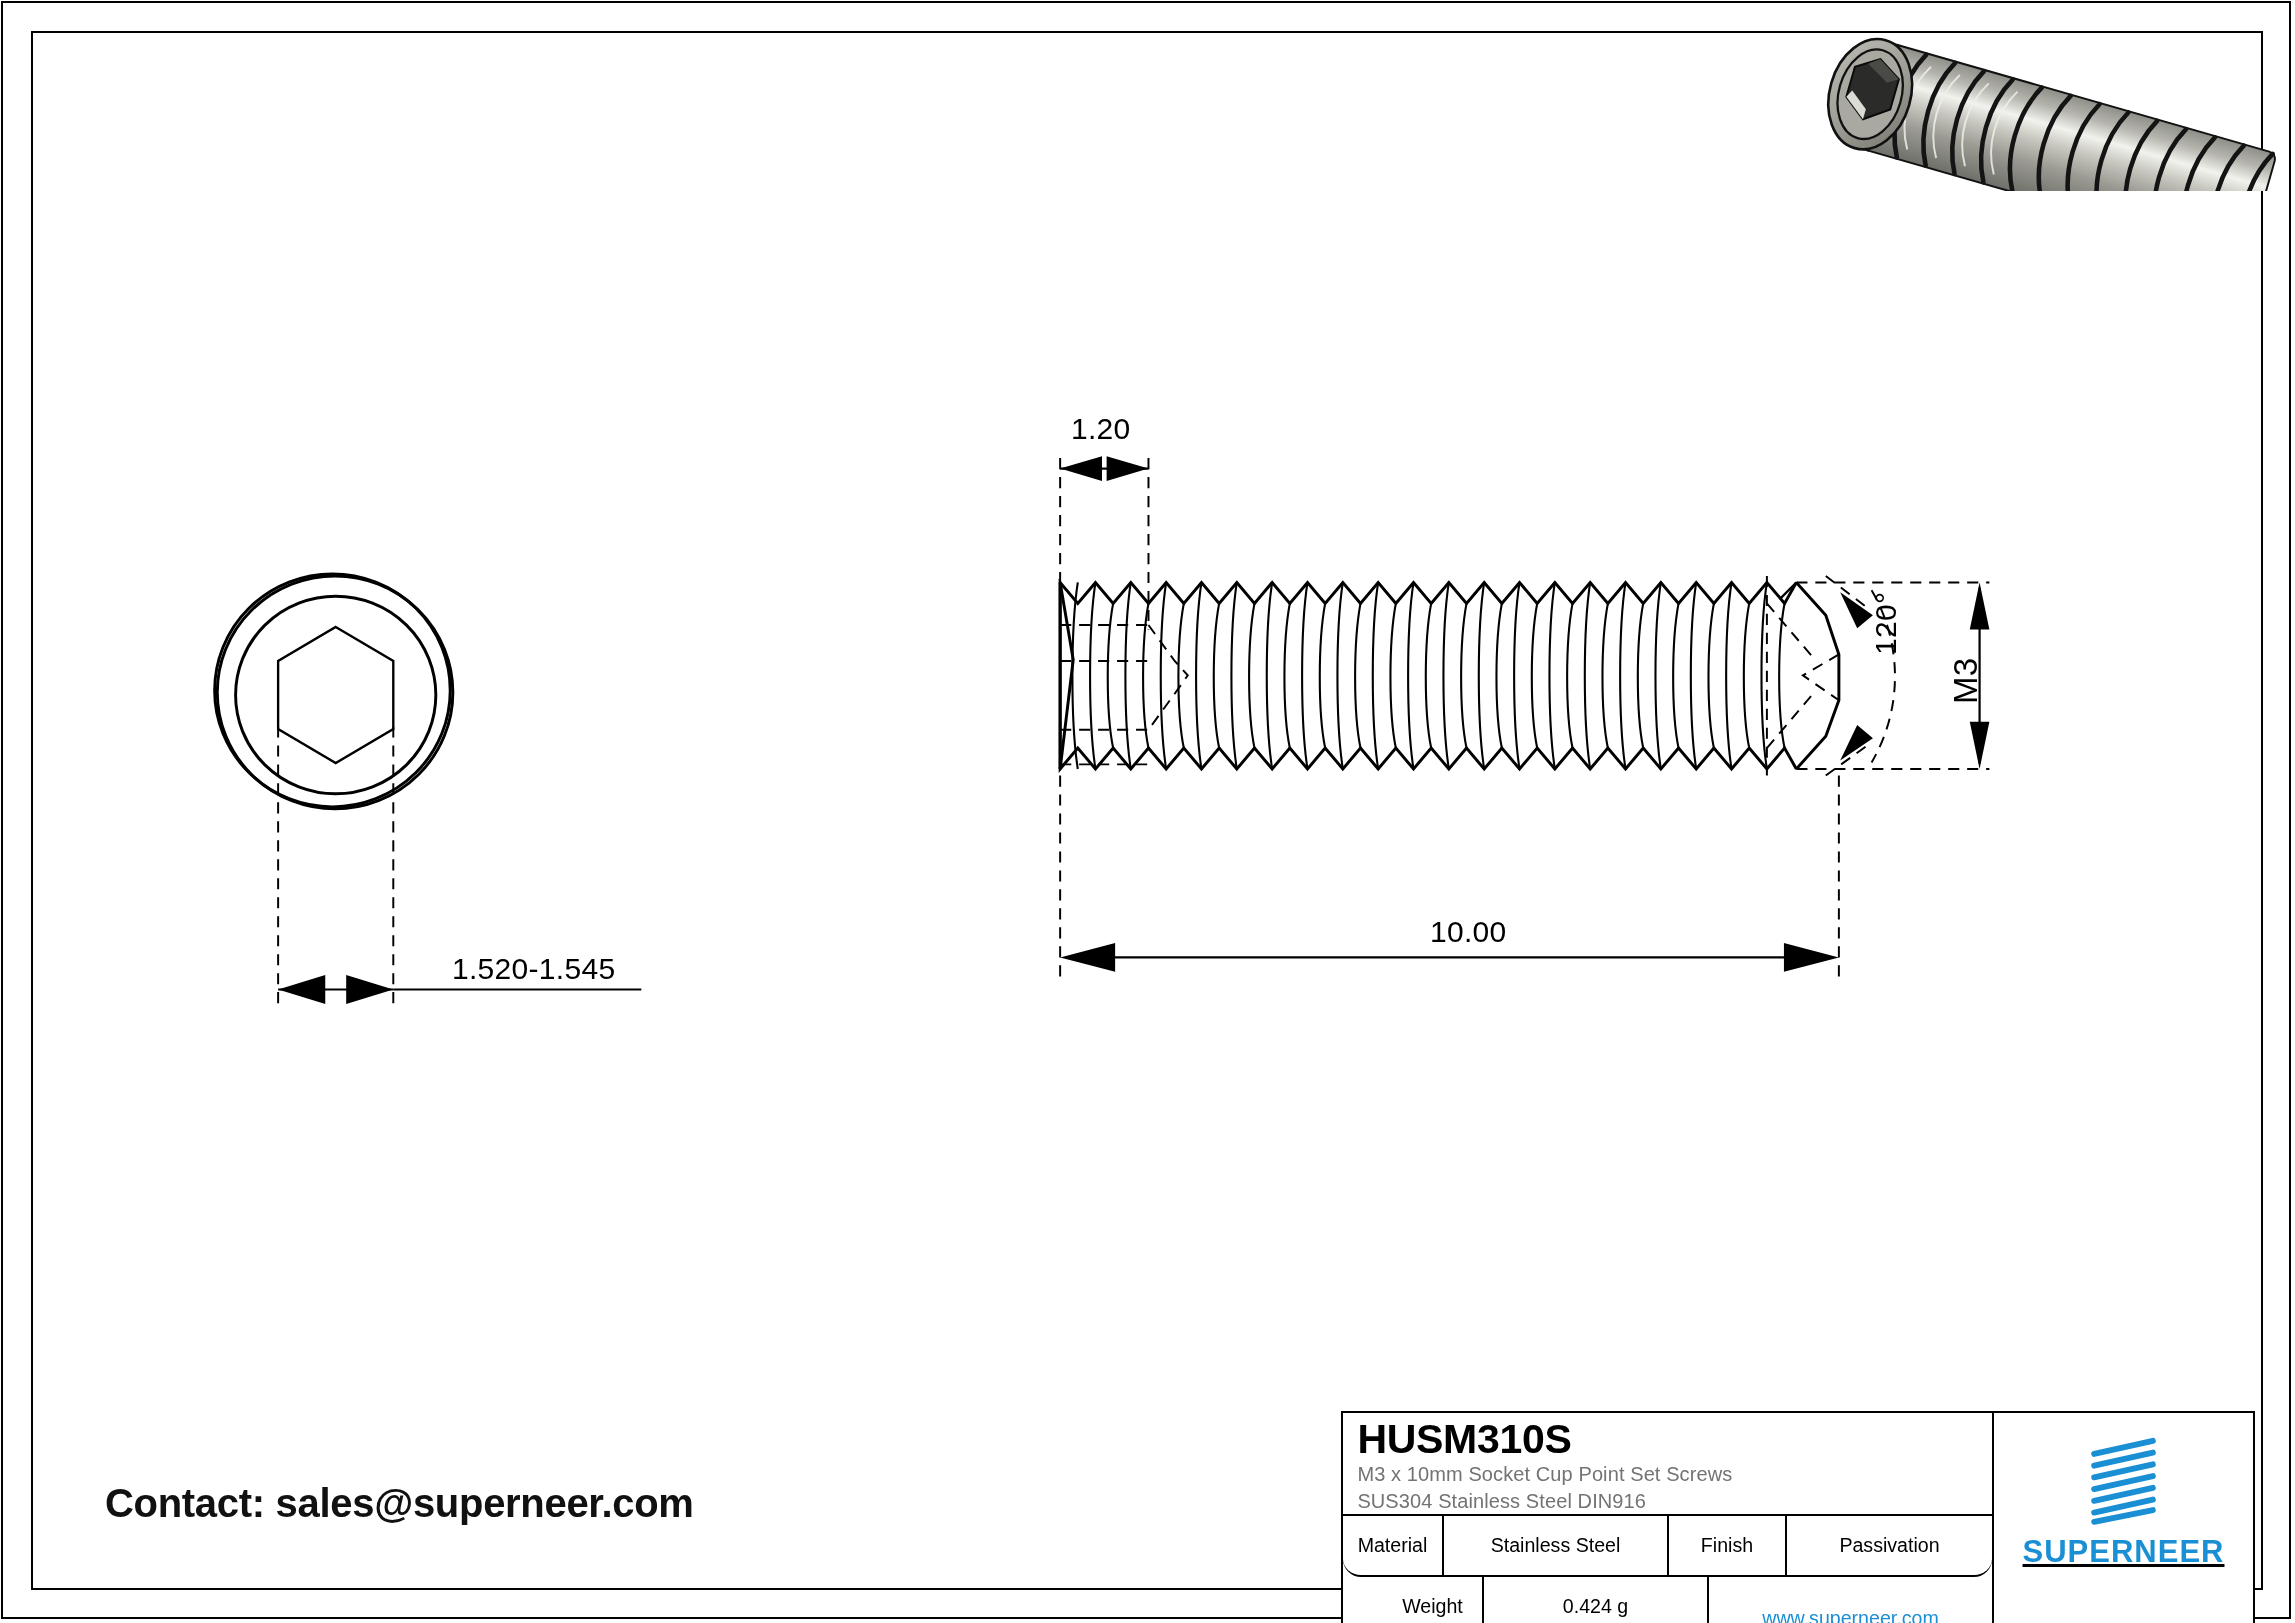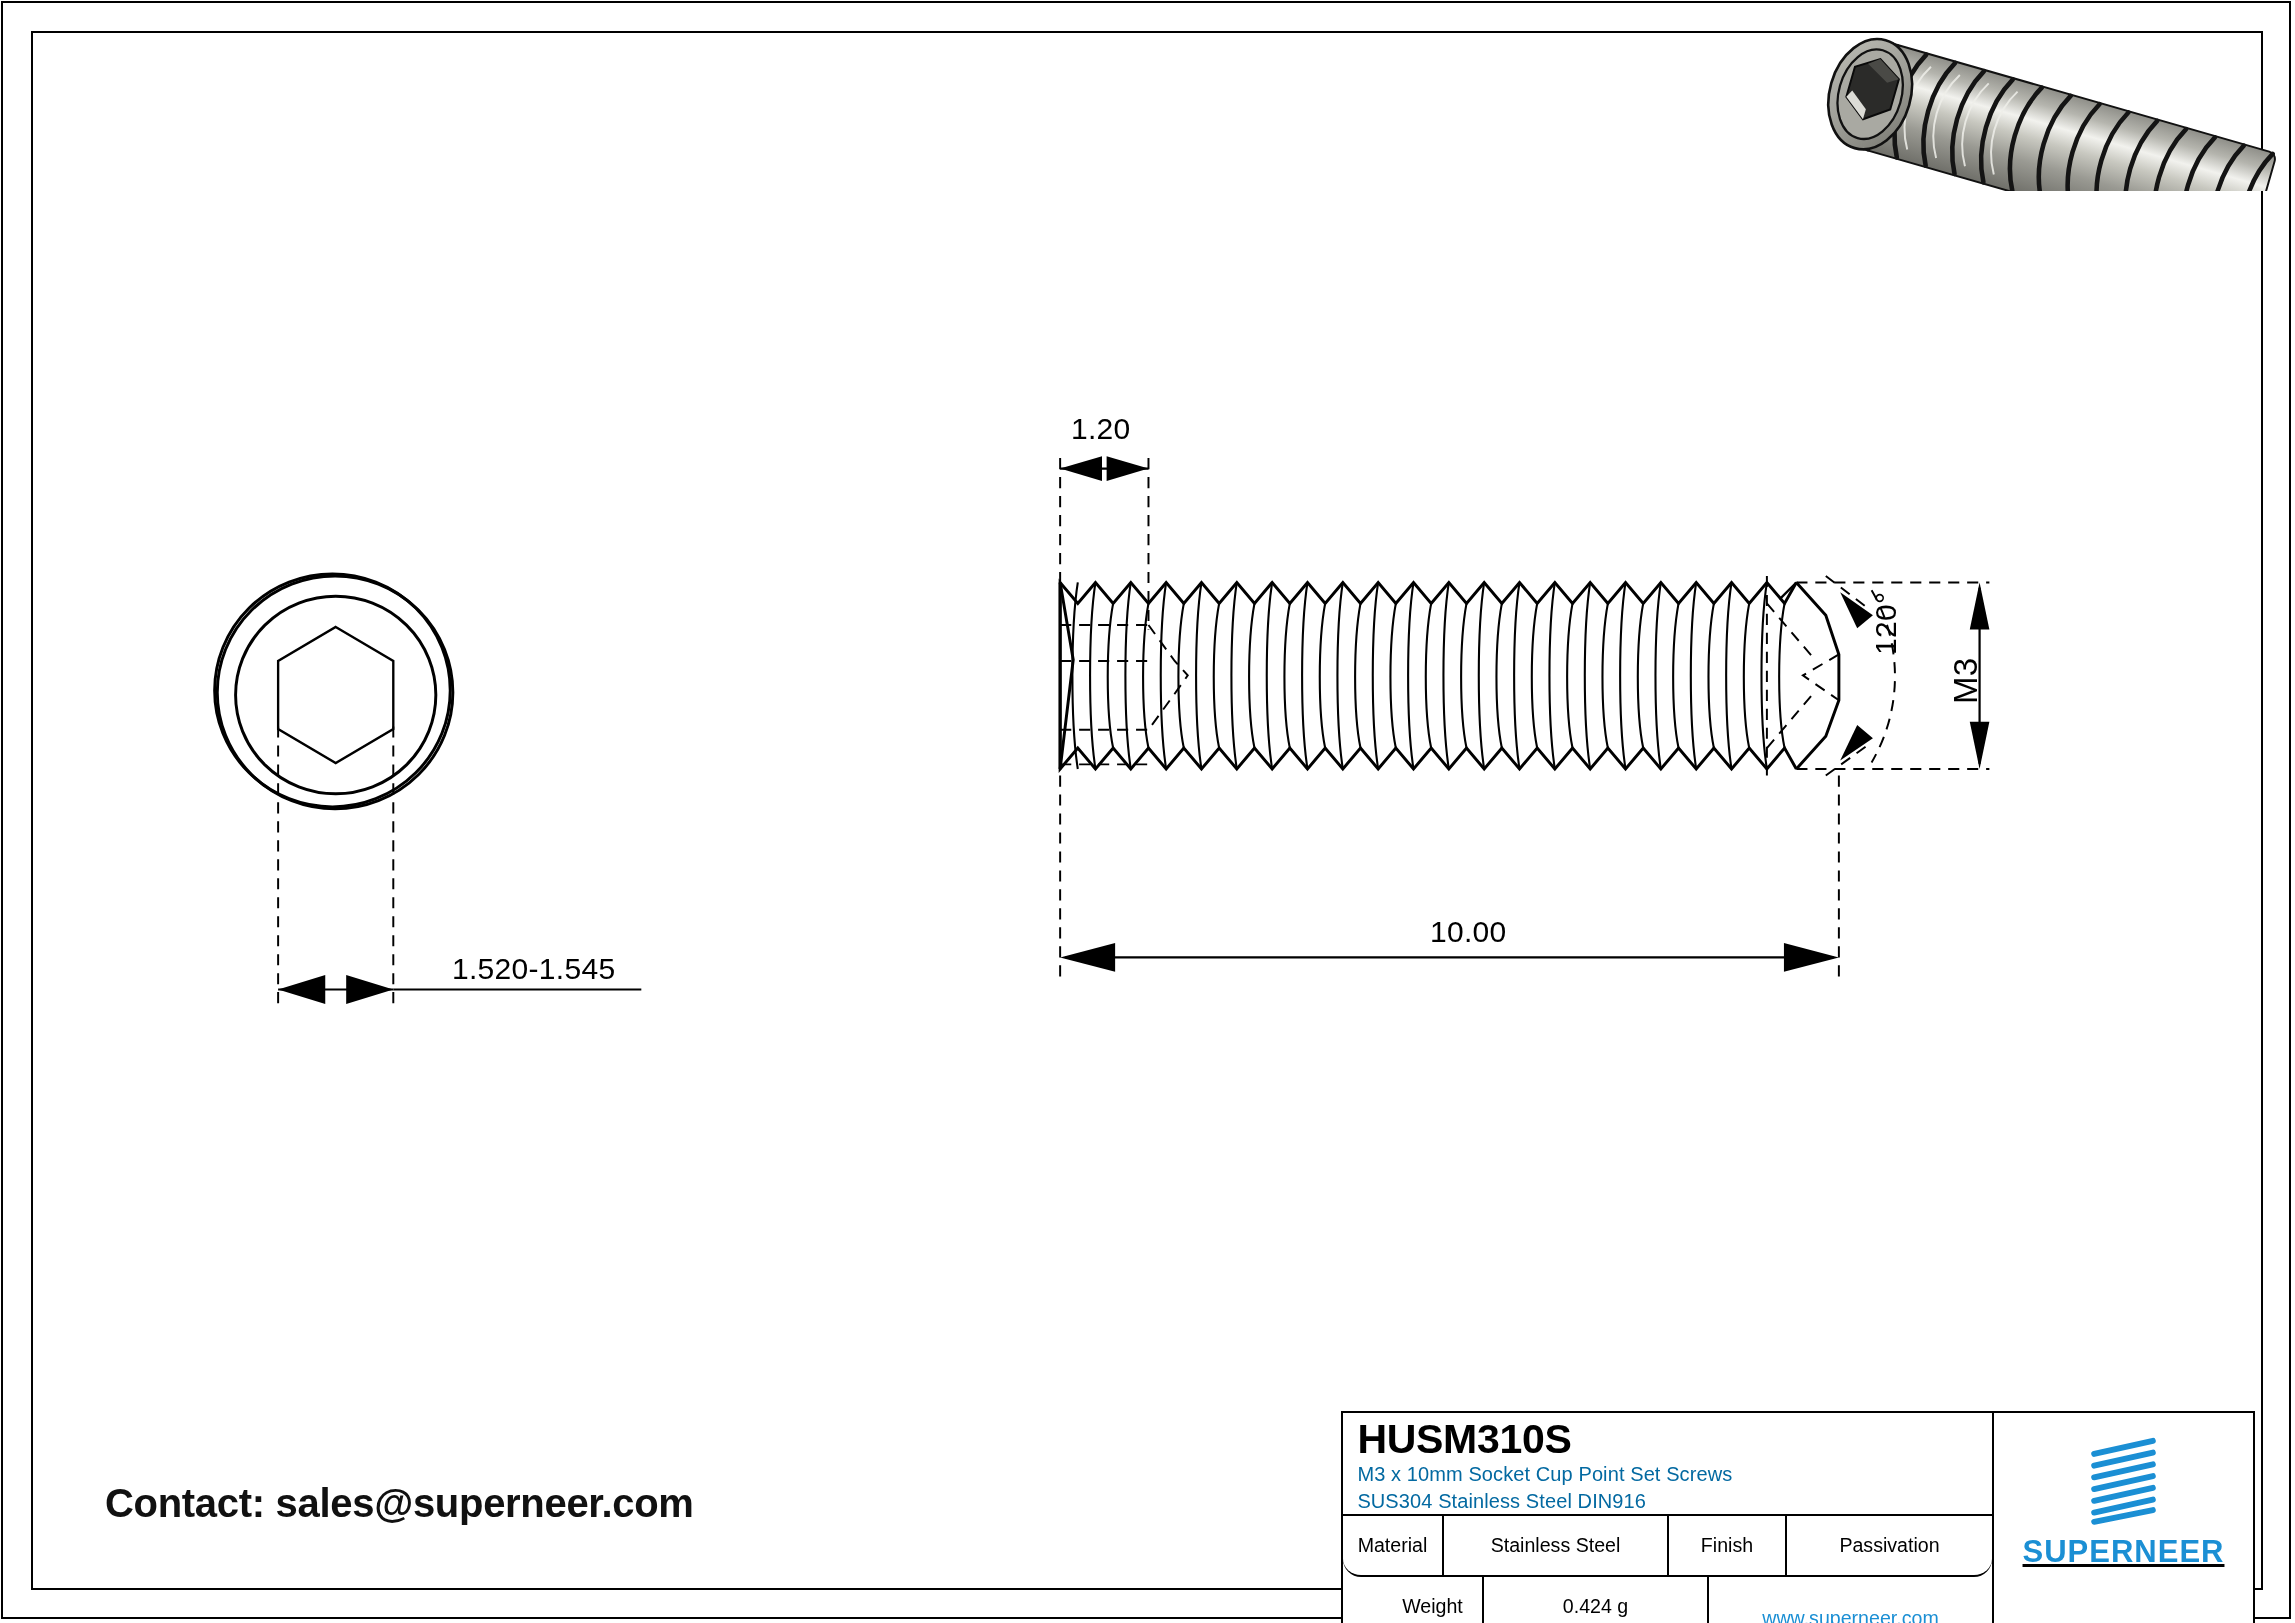--- a/index.html
+++ b/index.html
@@ -104,21 +104,21 @@
   }
   #part-number {
     font-size: 41px;
     font-weight: bold;
     color: #000;
     line-height: 1.05;
     letter-spacing: -0.3px;
   }
   .desc-line {
     font-size: 20px;
-    color: #0369a1;
+    color: #737373;
     line-height: 1.32;
     letter-spacing: 0.1px;
   }
   .tb-rows { flex: 1; display:flex; flex-direction:column; }
   .tb-row {
     display: flex;
     flex: 1;
     border-bottom: 2px solid #000;
     border-radius: 18px;
   }

